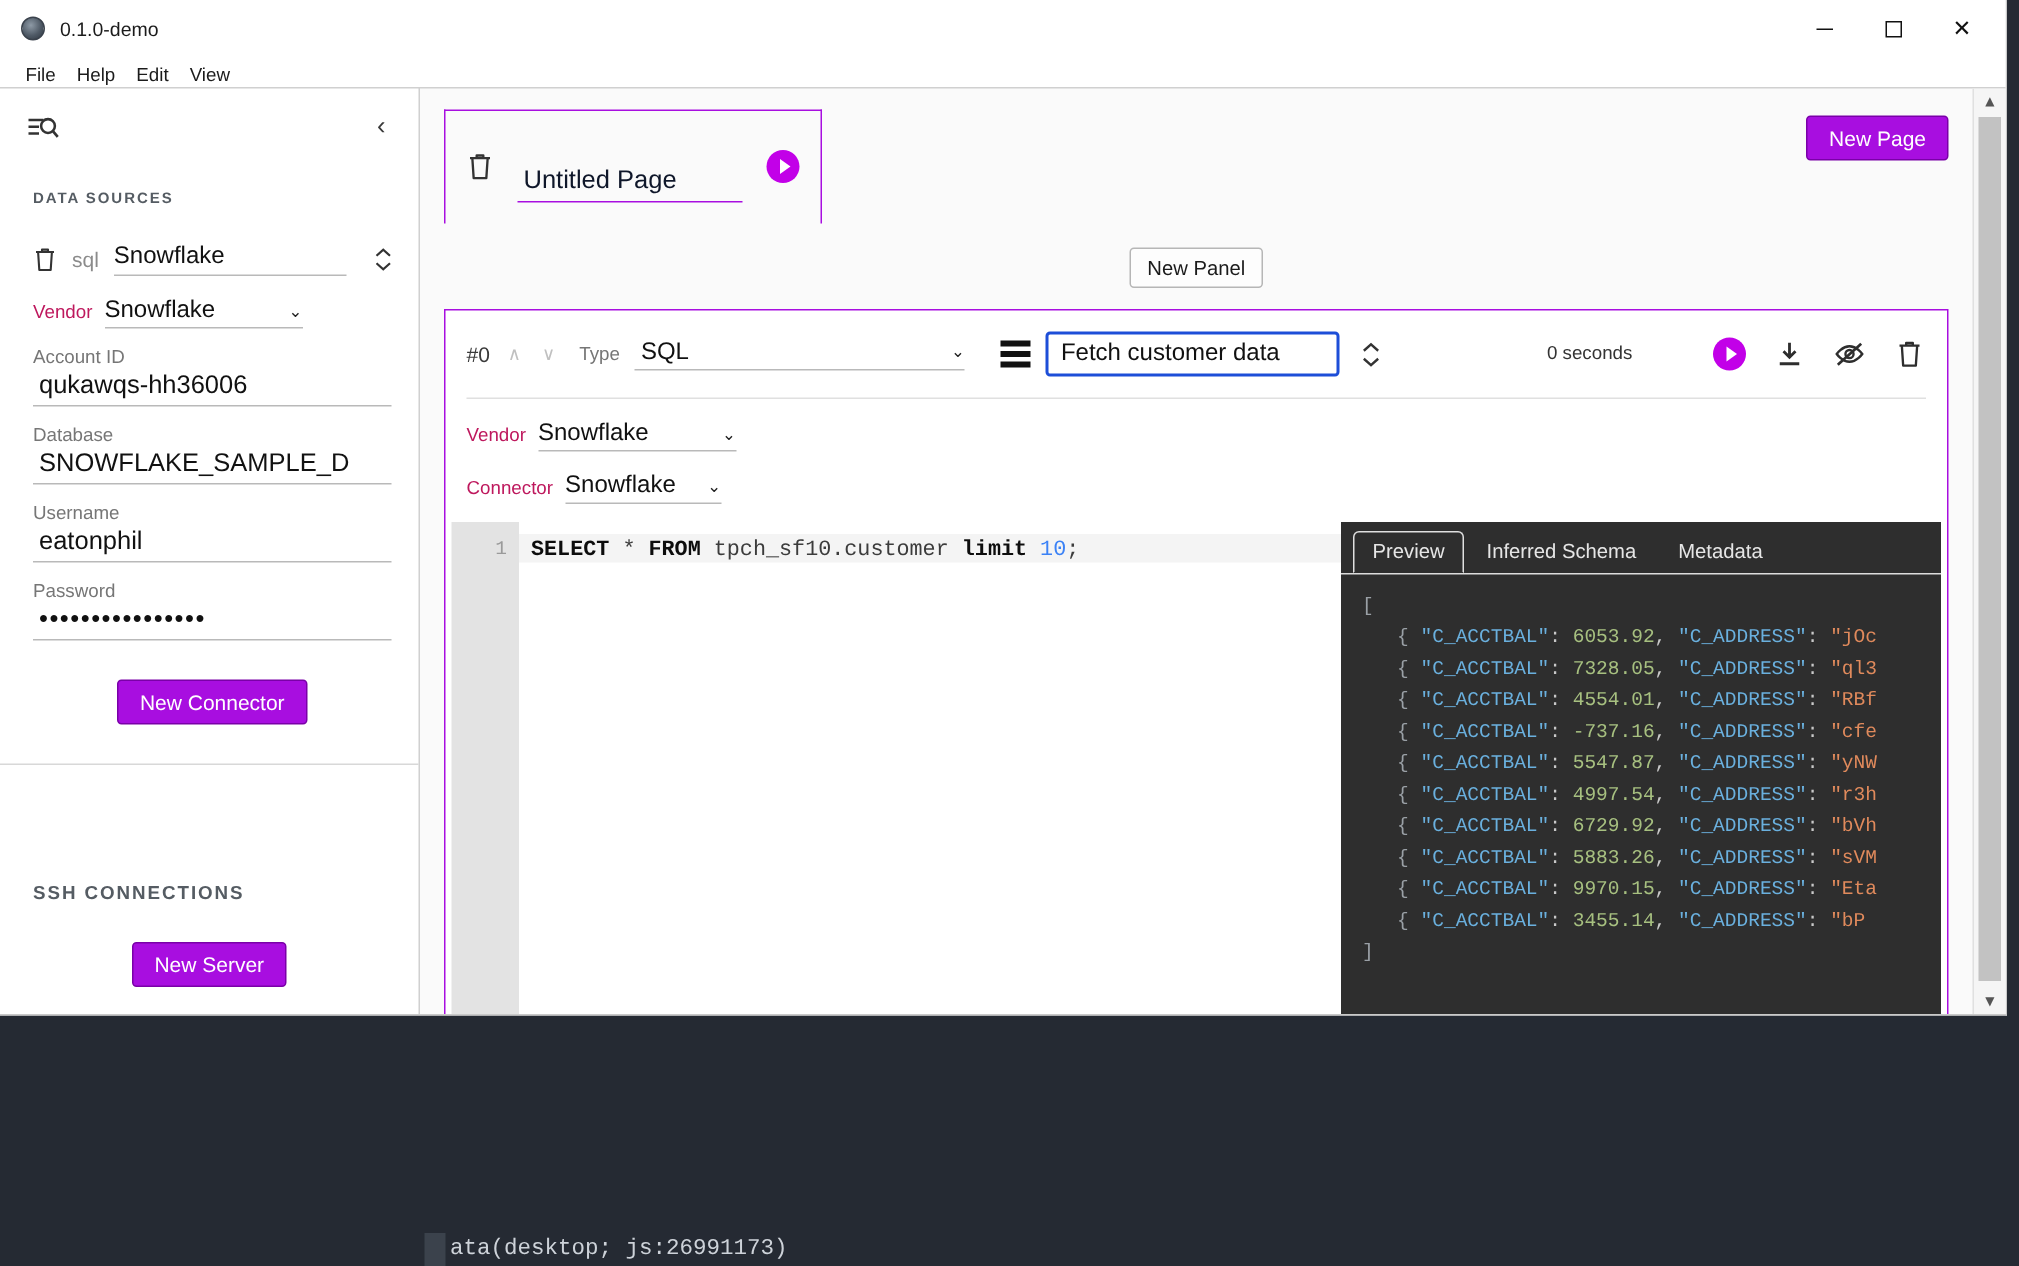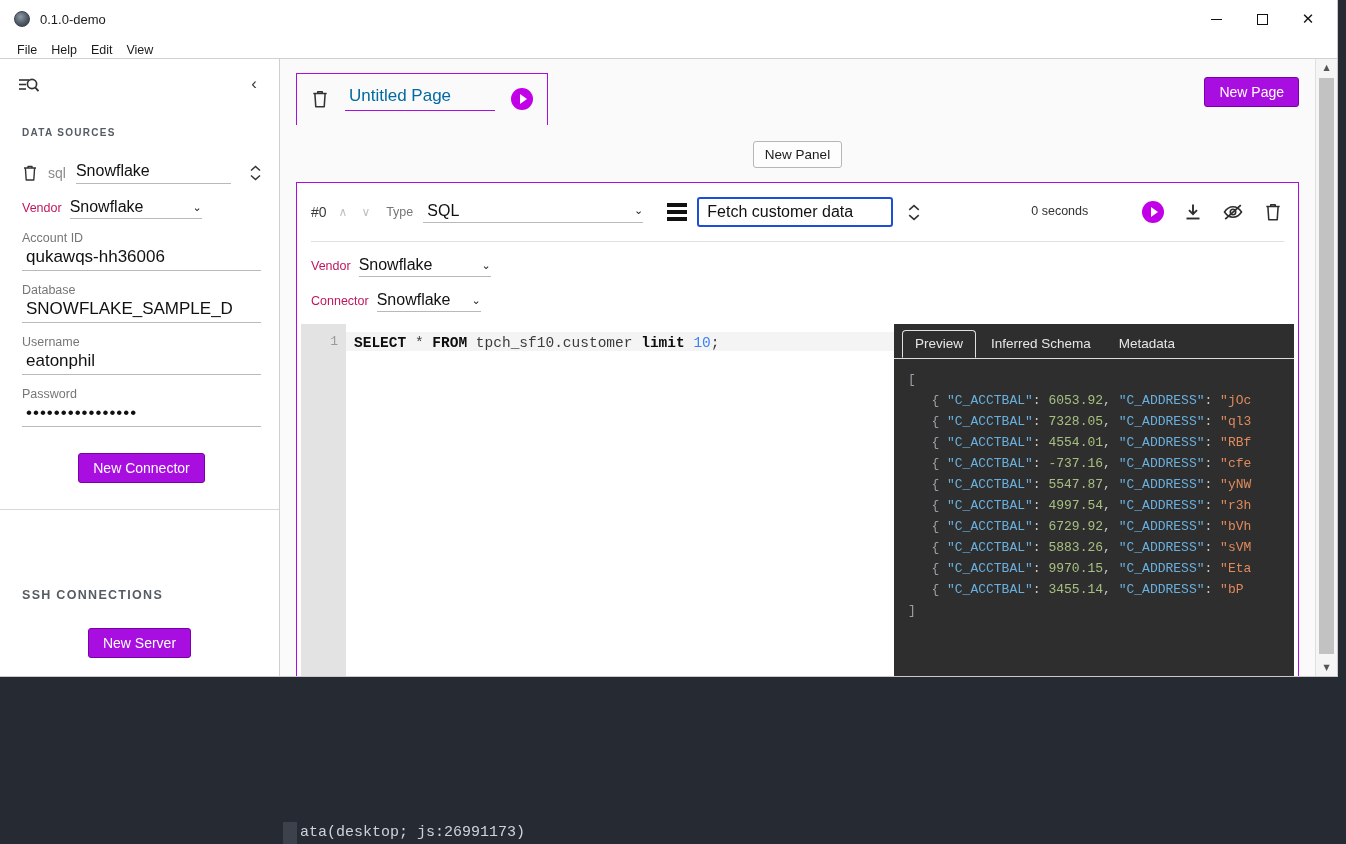--- a/index.html
+++ b/index.html
@@ -131,22 +131,22 @@
   #main-scroll { position: absolute; inset: 0 22px 0 0; overflow: hidden; }
   #main-inner { padding: 14px 16px 0 16px; }
 
   
   #page-header-row { display: flex; align-items: flex-start; }
   #page-box {
     border: 1px solid #a80ee0; border-bottom: none;
     padding: 12px 14px 14px 14px; display: flex; align-items: center; gap: 16px;
   }
   #page-title-field {
-    font-size: 17px; color: #0369a1; border-bottom: 1px solid #a80ee0;
-    padding: 0 40px 4px 4px; min-width: 150px;
+    font-size: 17px; color: #0f172a; border-bottom: 1px solid #a80ee0;
+    padding: 0 40px 4px 4px; min-width: 150px; margin-top: 24px;
   }
   .play-circle {
     width: 22px; height: 22px; border-radius: 50%; background: #c200e8;
     display: flex; align-items: center; justify-content: center; flex: none;
   }
   .play-circle::after {
     content: ""; width: 0; height: 0; margin-left: 2px;
     border-left: 7px solid #fff; border-top: 5px solid transparent; border-bottom: 5px solid transparent;
   }
   #new-page-btn { margin-left: auto; margin-top: 4px; }

